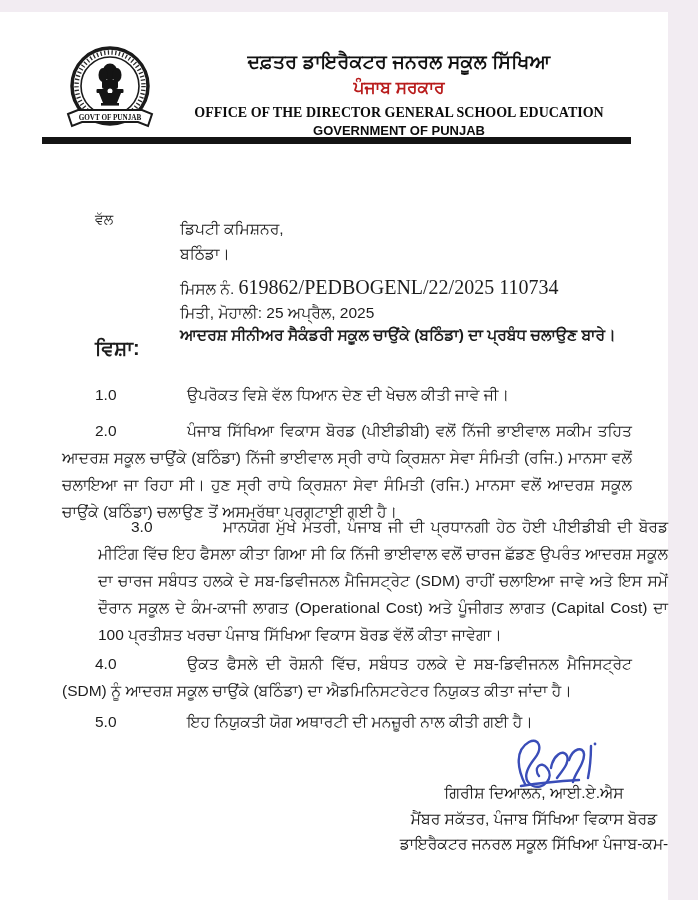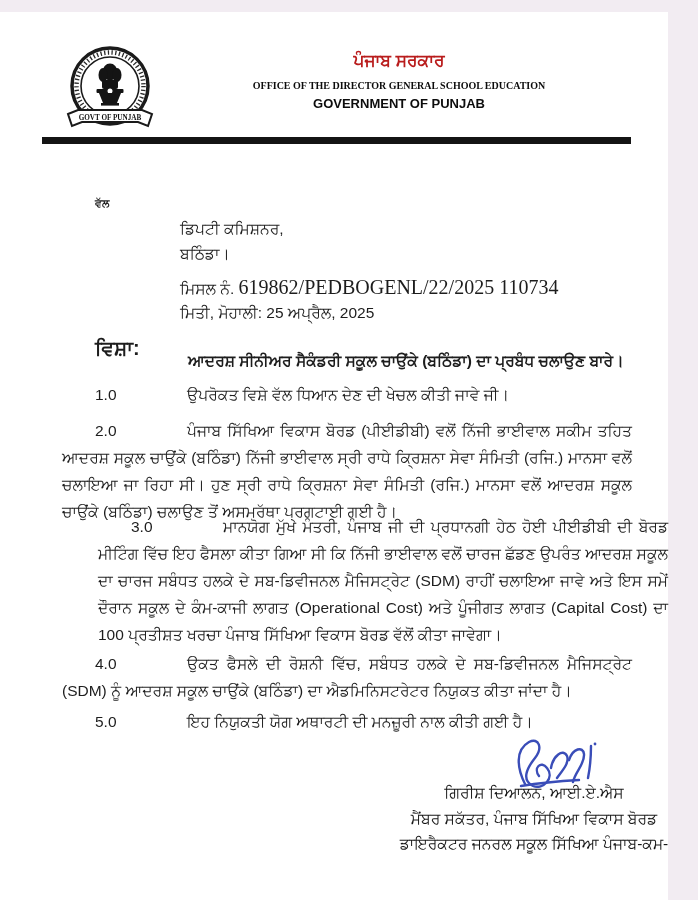--- a/index.html
+++ b/index.html
@@ -14,31 +14,31 @@
     position:absolute;left:0;top:12px;width:668px;height:888px;
     background:#ffffff;
   }
   .abs{position:absolute;}
 
   
   .emblem{left:58px;top:32px;width:104px;height:92px;}
   .header-text{left:166px;top:36px;width:466px;text-align:center;}
   .hdr-pa1{font-size:19px;font-weight:bold;line-height:27px;letter-spacing:.2px;color:#111;}
   .hdr-pa2{font-size:17px;font-weight:bold;line-height:25px;color:#b91c1c;}
-  .hdr-en1{font-family:"Liberation Serif","DejaVu Serif",serif;font-size:10px;font-weight:bold;line-height:19px;margin-top:3px;color:#0c0c0c;}
+  .hdr-en1{font-family:"Liberation Serif","DejaVu Serif",serif;font-size:14px;font-weight:bold;line-height:19px;margin-top:3px;color:#0c0c0c;}
   .hdr-en2{font-family:Liberation Sans, sans-serif;font-size:13px;font-weight:bold;line-height:18px;color:#0c0c0c;}
   .rule{left:42px;top:125px;width:589px;height:5px;background:#141414;border-bottom:2px solid rgba(20,20,20,.25);}
 
   
-  .to-label{left:95px;top:180px;font-size:11px;line-height:23px;font-weight:bold;}
+  .to-label{left:95px;top:196px;font-size:14px;line-height:23px;}
   .recipient{left:180px;top:205px;font-size:15.5px;line-height:24.5px;}
   .reference{left:180px;top:264px;font-size:15.5px;line-height:23.5px;}
   .serif-mix{font-family:"Liberation Serif","DejaVu Serif",serif;font-size:20px;}
   .subject-label{left:95px;top:325px;font-size:20px;font-weight:bold;}
-  .subject-text{left:180px;top:337px;width:460px;font-size:15.5px;font-weight:bold;line-height:24px;margin-left:8px;}
+  .subject-text{left:180px;top:311px;width:460px;font-size:15.5px;font-weight:bold;line-height:24px;}
 
   .para{left:62px;width:570px;font-size:15.5px;line-height:27px;text-align:justify;}
   .para .ptext{text-indent:125px;}
   .para .pnum{position:absolute;left:33px;top:0;text-indent:0;}
   .p1{top:369px;}
   .p2{top:405px;}
   .p3{top:501px;margin-left:36px;}
   .p4{top:638px;}
   .p5{top:696px;}
 
@@ -67,20 +67,21 @@
       <rect x="43" y="59" width="18" height="2.6"></rect>
     </g>
 
     <g>
       <path d="M10,70 L20,66 L84,66 L94,70 L90,82 L80,78 L24,78 L14,82 Z" fill="#ffffff" stroke="#1a1a1a" stroke-width="2"></path>
       <text x="52" y="75.5" text-anchor="middle" font-size="7.2" font-weight="bold" font-family="Liberation Serif, DejaVu Serif, serif" fill="#111">GOVT OF PUNJAB</text>
     </g>
   </svg>
 
   <div class="abs header-text">
+    <div class="hdr-pa1">ਦਫ਼ਤਰ ਡਾਇਰੈਕਟਰ ਜਨਰਲ ਸਕੂਲ ਸਿੱਖਿਆ</div>
     <div class="hdr-pa2">ਪੰਜਾਬ ਸਰਕਾਰ</div>
     <div class="hdr-en1">OFFICE OF THE DIRECTOR GENERAL SCHOOL EDUCATION</div>
     <div class="hdr-en2">GOVERNMENT OF PUNJAB</div>
   </div>
 
   <div class="abs rule"></div>
 
   <div class="abs to-label">ਵੱਲ</div>
   <div class="abs recipient">
     <div>ਡਿਪਟੀ ਕਮਿਸ਼ਨਰ,</div>

